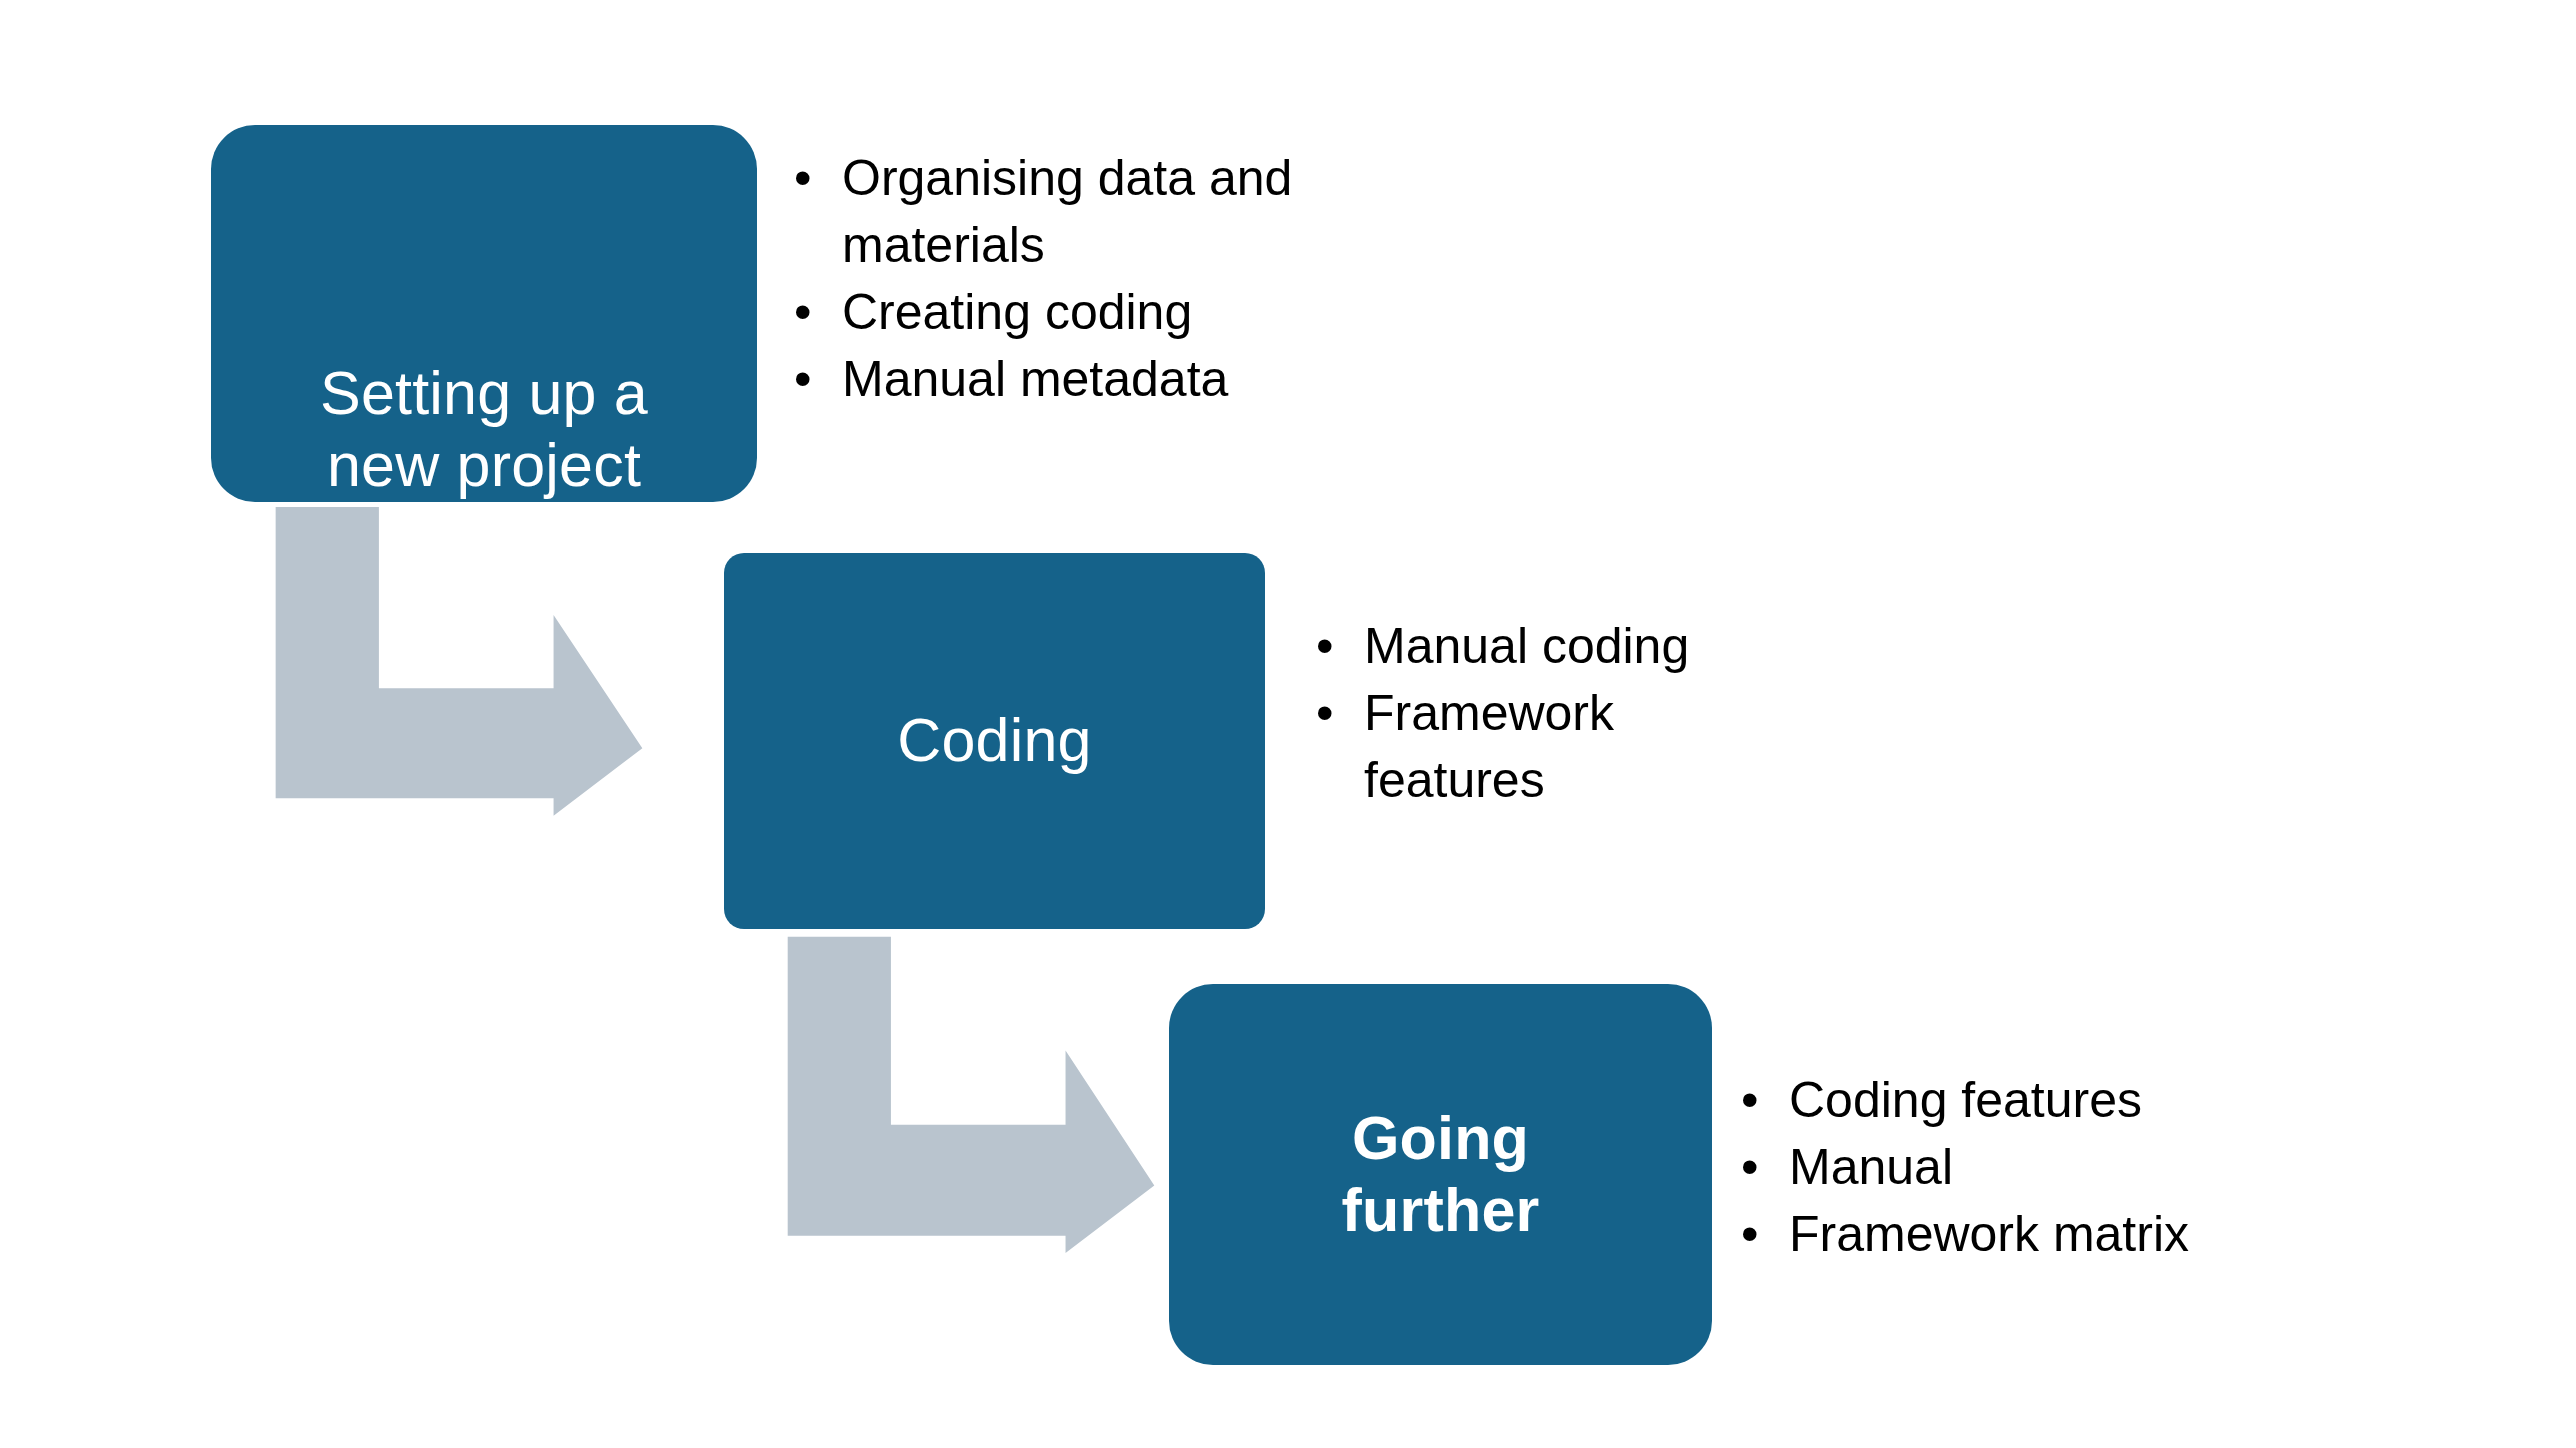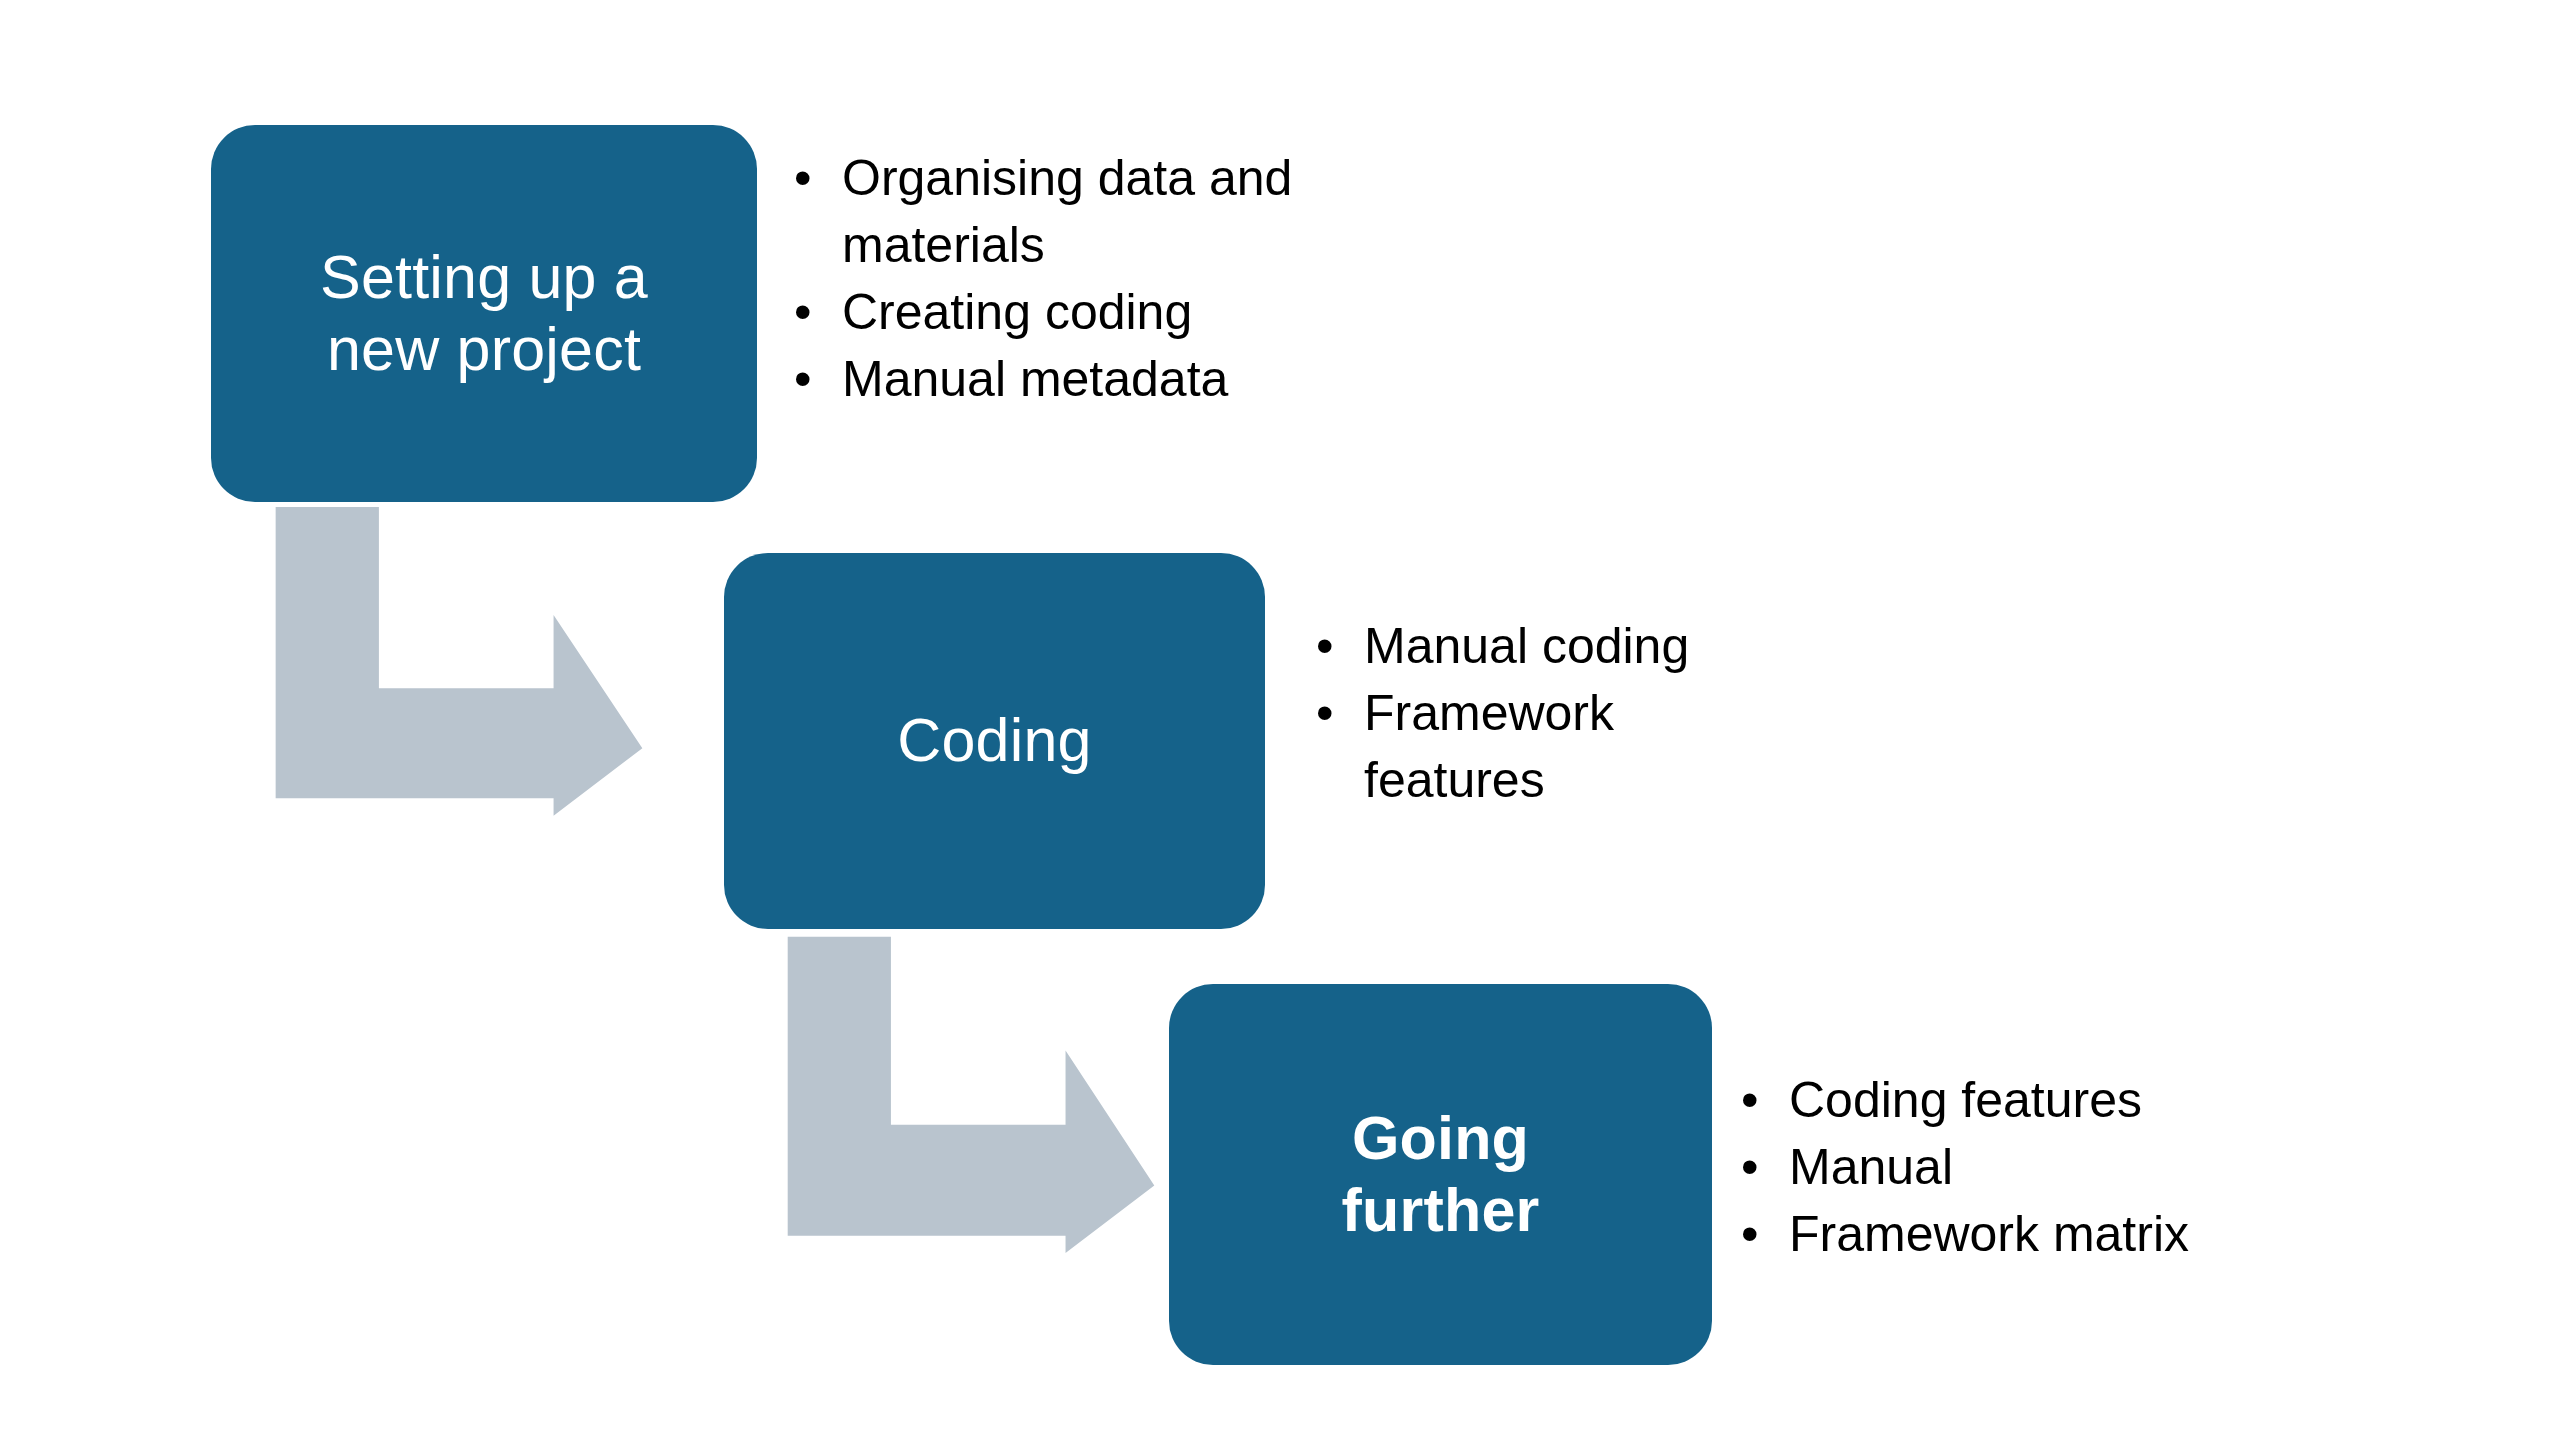--- a/index.html
+++ b/index.html
@@ -36,25 +36,27 @@
   .proc-box .box-label {
     display: block;
     white-space: pre-line;
     padding: 0 25px;
   }
 
   #box-setting-up {
     left: 211px;  top: 125px;
     width: 546px; height: 377px;
     font-size: 61px;
+    align-items: flex-end;
   }
   #box-coding {
     left: 724px;  top: 553px;
     width: 541px; height: 376px;
     font-size: 61px;
+    border-radius: 20px;
   }
   #box-going-further {
     left: 1169px; top: 984px;
     width: 543px; height: 381px;
     font-size: 61px;
     font-weight: bold;
   }
 
   
   .bent-arrow {

